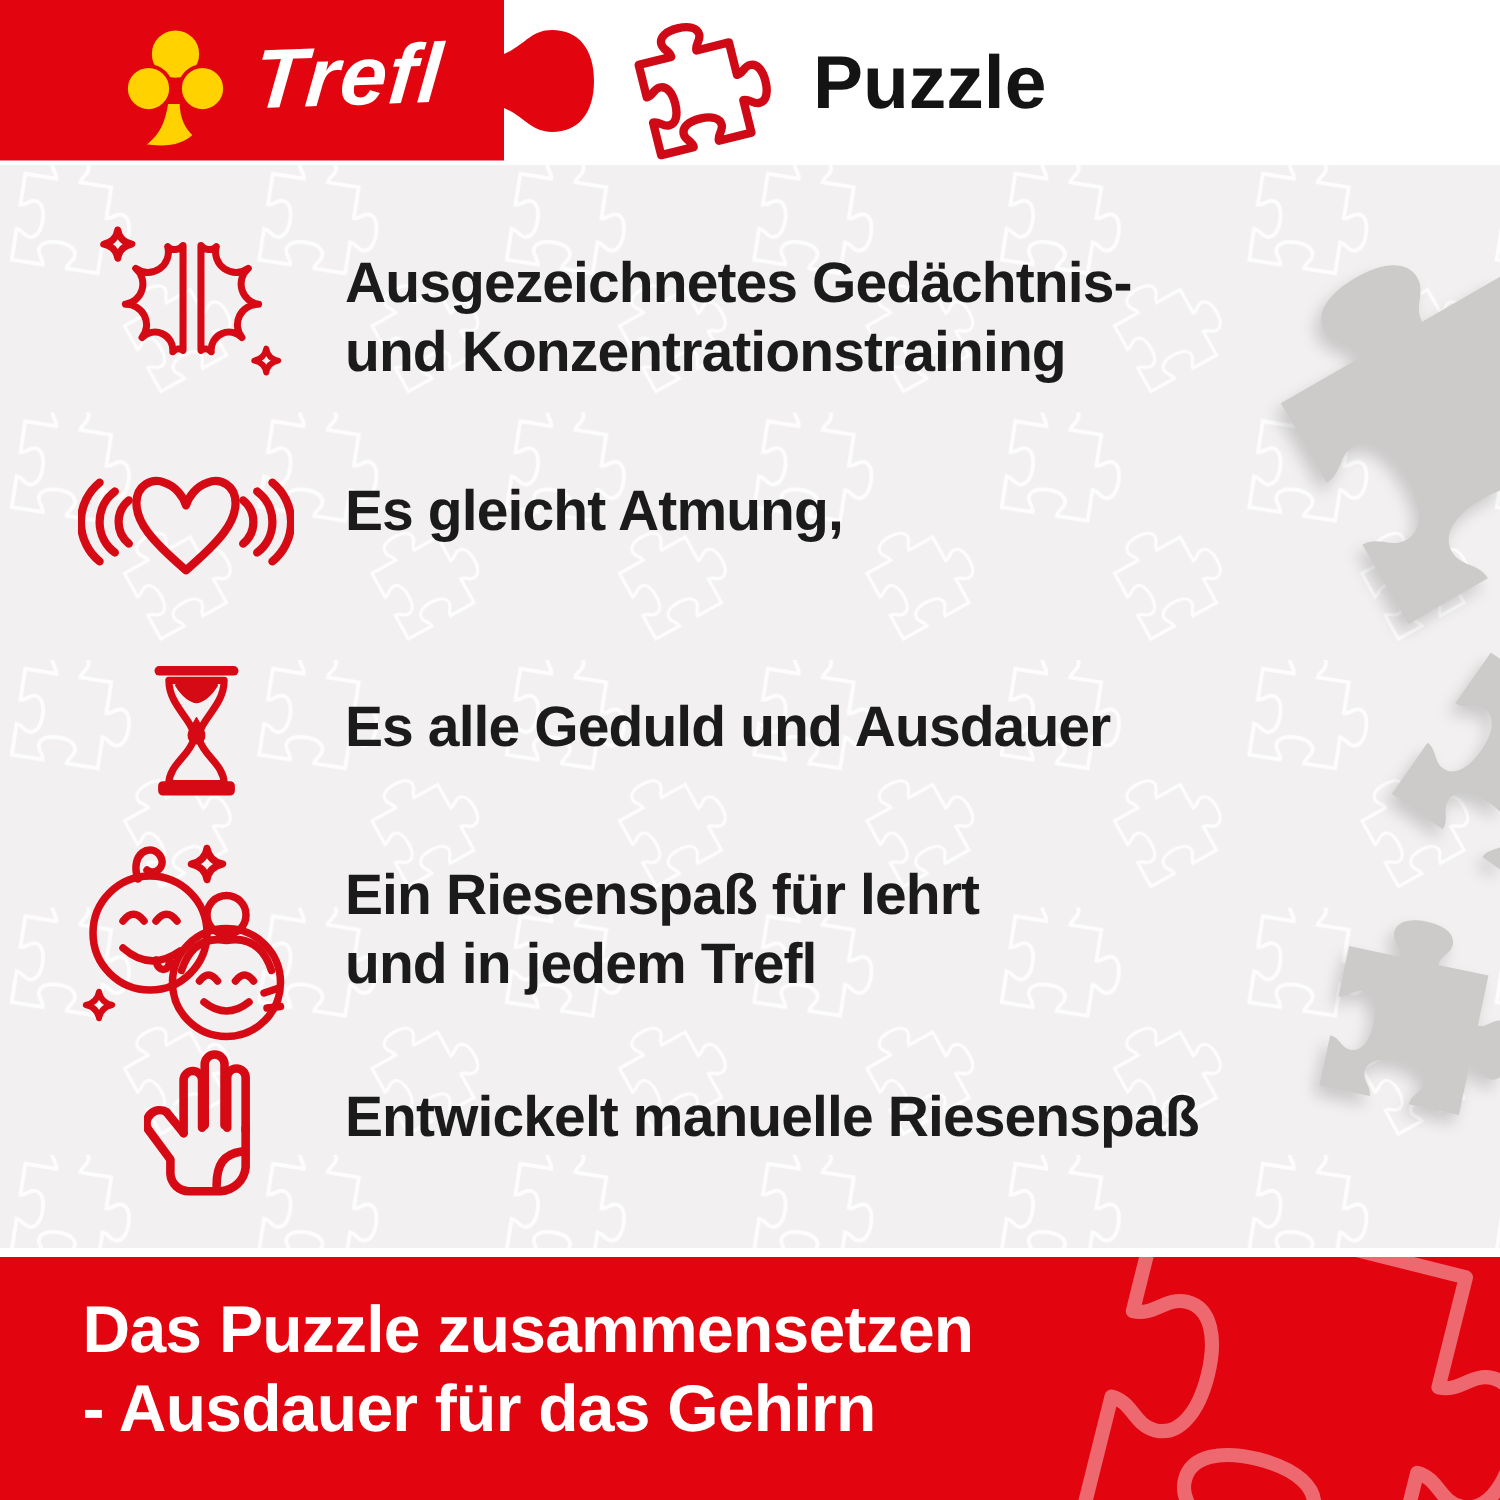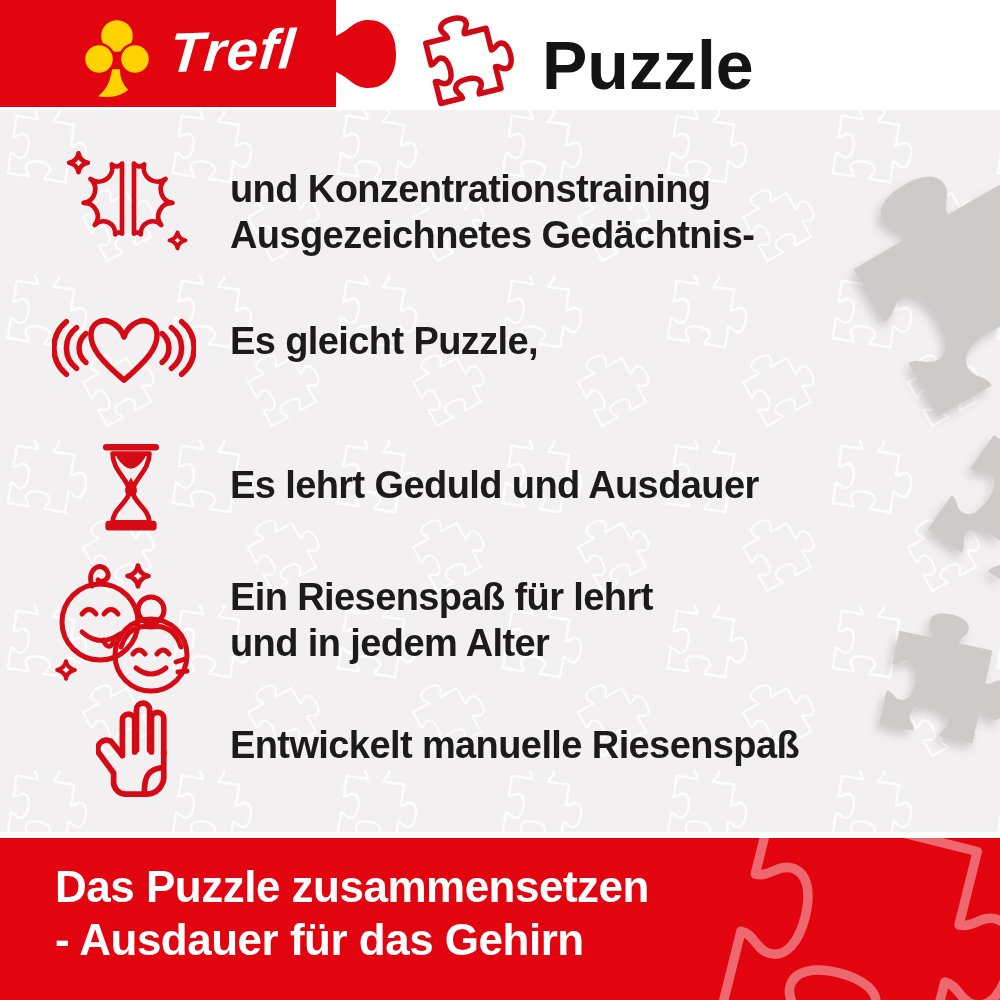--- a/index.html
+++ b/index.html
@@ -3,21 +3,21 @@
 <meta charset="utf-8">
 <style>
   html,body{margin:0;padding:0;background:#ffffff;}
   .canvas{position:relative;width:1000px;height:1000px;overflow:hidden;background:#ffffff;
           font-family:"Liberation Sans",sans-serif;}
   
   .header{position:absolute;top:0;left:0;width:1000px;height:110px;background:#ffffff;}
   .banner-svg{position:absolute;top:0;left:0;}
   .brand-text{position:absolute;left:170px;top:18px;color:#ffffff;font-size:56px;font-weight:700;
               font-style:italic;transform:skewX(-7deg) rotate(-2deg);letter-spacing:1px;z-index:2;}
-  .product-label{position:absolute;left:542px;top:26px;font-size:68px;font-weight:700;color:#141414;
+  .product-label{position:absolute;left:542px;top:26px;font-size:50px;font-weight:700;color:#141414;
                  letter-spacing:0px;}
   .header-piece{position:absolute;left:420px;top:8px;}
   
   .main{position:absolute;top:110px;left:0;width:1000px;height:722px;background:#f2f0f0;overflow:hidden;}
   .pattern-svg{position:absolute;top:0;left:0;}
   .pieces-svg{position:absolute;top:0;left:0;filter:drop-shadow(-4px 6px 5px rgba(0,0,0,0.16));}
   .bicon{position:absolute;}
   .benefit-text{position:absolute;font-size:38px;font-weight:700;color:#1b1b1b;line-height:46px;
                 letter-spacing:-0.6px;white-space:nowrap;}
   
@@ -104,58 +104,58 @@
             <g transform="translate(17,15)">
                 <use href="#sparkle"></use>
               </g>
             <g transform="translate(133,106) scale(0.85)">
                 <use href="#sparkle"></use>
               </g>
           </g>
         </svg>
       </div>
       <div class="benefit-text" style="left:230px;top:56px">
+        <div>Ausgezeichnetes Gedächtnis-</div>
         <div>und Konzentrationstraining</div>
-        <div>Ausgezeichnetes Gedächtnis-</div>
       </div>
     </div>
 
     <div class="benefit-row">
       <div class="bicon" style="left:52px;top:188px">
         <svg width="144" height="100" viewBox="0 0 170 112">
           <g fill="none" stroke="#d60a14" stroke-width="6.5" stroke-linecap="round">
             <path d="M85,94 C57,70 46,56 46,41 C46,27 58,21 68,25 C77,28 83,36 85,43 C87,36 93,28 102,25 C112,21 124,27 124,41 C124,56 113,70 85,94 Z" stroke-linejoin="round"></path>
             <path d="M40,39 A22,22 0 0 0 40,73"></path>
             <path d="M29,32 A30,30 0 0 0 29,80"></path>
             <path d="M17,25 A40,40 0 0 0 17,87"></path>
             <path d="M130,39 A22,22 0 0 1 130,73"></path>
             <path d="M141,32 A30,30 0 0 1 141,80"></path>
             <path d="M153,25 A40,40 0 0 1 153,87"></path>
           </g>
         </svg>
       </div>
       <div class="benefit-text" style="left:230px;top:208px">
-        <div>Es gleicht Puzzle,</div>
+        <div>Es gleicht Atmung,</div>
       </div>
     </div>
 
     <div class="benefit-row">
       <div class="bicon" style="left:90px;top:330px">
         <svg width="82" height="96" viewBox="0 0 100 120">
           <g stroke="#d60a14" stroke-linecap="round" stroke-linejoin="round">
             <path d="M19,9 H81" fill="none" stroke-width="8"></path>
             <path d="M27,17 H73 C73,36 57,47 53,59 C52,62 52,65 53,68 C57,80 73,88 73,103 H27 C27,88 43,80 47,68 C48,65 48,62 47,59 C43,47 27,36 27,17 Z" fill="none" stroke-width="6"></path>
             <path d="M33,21 H67 C61,31 54,35 50,35 C46,35 39,31 33,21 Z" fill="#d60a14" stroke-width="2"></path>
             <path d="M50,48 C53,54 57,58 57,63 A7,7 0 1 1 43,63 C43,58 47,54 50,48 Z" fill="#d60a14" stroke-width="1"></path>
             <rect x="19" y="102" width="62" height="10" rx="3" fill="#d60a14" stroke-width="2"></rect>
           </g>
         </svg>
       </div>
       <div class="benefit-text" style="left:230px;top:352px">
-        <div>Es lehrt Geduld und Ausdauer</div>
+        <div>Es alle Geduld und Ausdauer</div>
       </div>
     </div>
 
     <div class="benefit-row">
       <div class="bicon" style="left:48px;top:440px">
         <svg width="152" height="152" viewBox="0 0 152 152">
           <g fill="none" stroke="#d60a14" stroke-width="5" stroke-linecap="round" stroke-linejoin="round">
             <circle cx="52" cy="72" r="38"></circle>
             <path d="M44,36 C38,19 53,11 59,21 C63,28 55,34 50,30"></path>
             <path d="M34,64 Q41,55 48,64"></path>
@@ -174,21 +174,21 @@
                 <use href="#sparkle"></use>
               </g>
             <g transform="translate(18,120) scale(0.8)">
                 <use href="#sparkle"></use>
               </g>
           </g>
         </svg>
       </div>
       <div class="benefit-text" style="left:230px;top:464px">
         <div>Ein Riesenspaß für lehrt</div>
-        <div>und in jedem Alter</div>
+        <div>und in jedem Trefl</div>
       </div>
     </div>
 
     <div class="benefit-row">
       <div class="bicon" style="left:96px;top:586px">
         <svg width="88" height="110" viewBox="0 0 100 122">
           <g fill="none" stroke="#d60a14" stroke-width="6.5" stroke-linecap="round" stroke-linejoin="round">
             <path d="M30,66 V26 A7,7 0 0 1 44,26 V62"></path>
             <path d="M46,60 V14 A7.5,7.5 0 0 1 61,14 V60"></path>
             <path d="M63,62 V24 A7,7 0 0 1 77,24 V64"></path>

